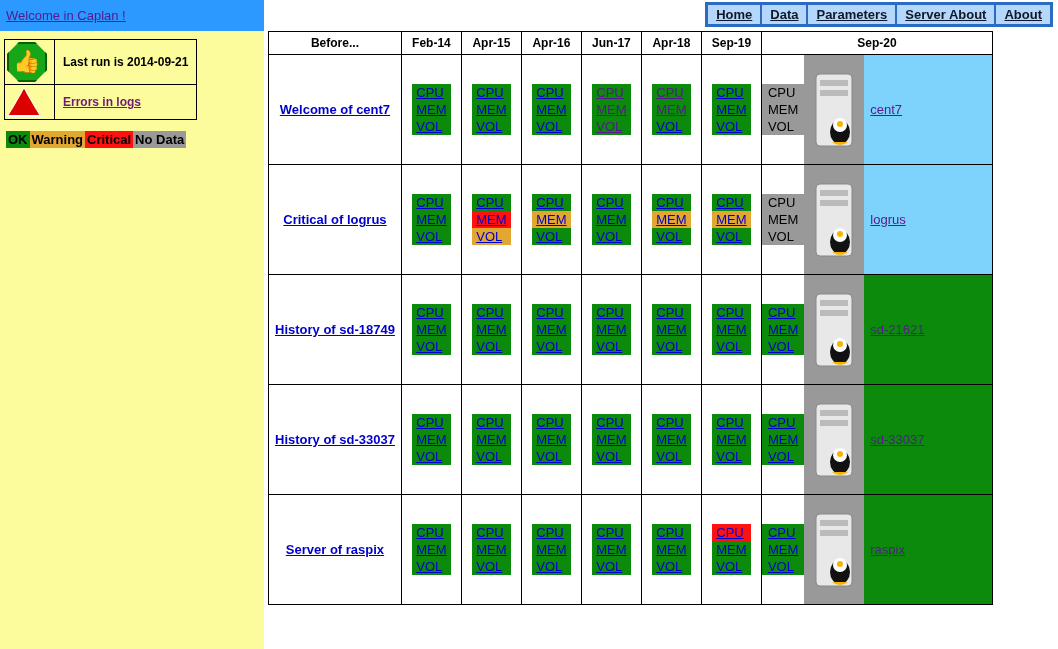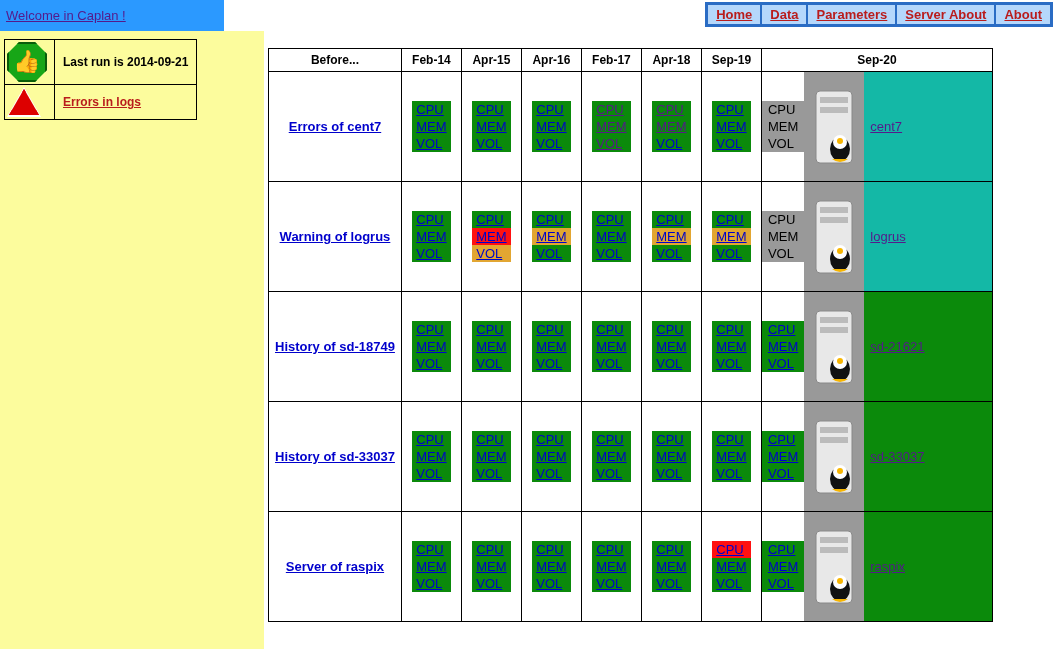--- a/index.html
+++ b/index.html
@@ -15,28 +15,28 @@
     top: 2px;
     right: 5px;
     display: flex;
     border: 2px solid #2a6cc4;
   }
   .topnav a {
     display: block;
     padding: 2px 8px;
     background: #b5d7fb;
     border: 1px solid #2a6cc4;
-    color: #b91c1c;
+    color: #0f172a;
     text-decoration: underline;
     font-weight: bold;
   }
   .welcome {
     background: #2b99ff;
     padding: 8px 6px;
-    width: 224px;
+    width: 264px;
   }
   .welcome a { color: #551a8b; text-decoration: underline; }
   .main {
     display: flex;
     align-items: flex-start;
   }
   .side {
     width: 264px;
     background: #fcfc9d;
     min-height: 620px;
@@ -57,21 +57,21 @@
   .statusbox td.icon-cell { width: 50px; text-align: center; padding:2px; }
   .legend { padding-left: 2px; }
   .legend span { font-weight: bold; padding: 1px 2px; }
   .lg-ok { background: #0b8a0b; }
   .lg-warn { background: #e2a632; }
   .lg-crit { background: #ff1111; }
   .lg-nodata { background: #999999; }
 
   .grid {
     border-collapse: collapse;
-    margin: 17px 0 0 4px;
+    margin: 0 0 0 4px;
   }
   .grid td, .grid th {
     border: 1px solid #000;
     vertical-align: middle;
     text-align: center;
     padding: 2px 4px;
   }
   .grid th.datehdr { font-weight: bold; font-size: 12px; padding: 4px 6px; }
   .grid td.rowhdr { font-weight: bold; padding: 4px 6px; }
   .grid td.rowhdr a { color: #0000cc; text-decoration: underline; }
@@ -112,23 +112,23 @@
     width: 60px;
     background: #999999;
   }
   .lastwrap .namecell {
     flex: 1;
     display:flex; align-items:center;
     padding-left: 6px;
   }
   .lastwrap .namecell a { color: #551a8b; text-decoration: underline; }
   .lastwrap.green .namecell, .lastwrap.green .servercell.bgfill { background: #0b8a0b; }
-  .lastwrap.gray .namecell { background: #14b8a6; }
-
-  a.errlink { color: #b91c1c; text-decoration: underline; }
+  .lastwrap.gray .namecell { background: #7dd3fc; }
+
+  a.errlink { color: #701a75; text-decoration: underline; }
 
   
   .oct {
     width: 40px; height: 40px;
     background: #17a617;
     border: 2px solid #0a5d0a;
     clip-path: polygon(30% 0%, 70% 0%, 100% 30%, 100% 70%, 70% 100%, 30% 100%, 0% 70%, 0% 30%);
     display:flex; align-items:center; justify-content:center;
     color:#fff; font-size:22px;
   }
@@ -183,37 +183,40 @@
       <tr>
         <td class="icon-cell">
           <div class="warntri">
                 <span>!</span>
               </div>
         </td>
         <td><a class="errlink">Errors in logs</a></td>
       </tr>
     </tbody>
       </table>
+    <div class="legend">
+      <span class="lg-ok">OK</span><span class="lg-warn">Warning</span><span class="lg-crit">Critical</span><span class="lg-nodata">No Data</span>
+    </div>
   </div>
 
   <table class="grid">
     <tbody>
         <tr>
       <th class="datehdr">Before...</th>
       <th class="datehdr">Feb-14</th>
       <th class="datehdr">Apr-15</th>
       <th class="datehdr">Apr-16</th>
-      <th class="datehdr">Feb-17</th>
+      <th class="datehdr">Jun-17</th>
       <th class="datehdr">Apr-18</th>
       <th class="datehdr">Sep-19</th>
       <th class="datehdr" colspan="1">Sep-20</th>
     </tr>
 
     <tr>
-      <td class="rowhdr"><a>Errors of cent7</a></td>
+      <td class="rowhdr"><a>Welcome of cent7</a></td>
       <td class="datacell"><span class="metrics bg-green"><a class="m fg-link">CPU</a><a class="m fg-link">MEM</a><a class="m fg-link">VOL</a></span></td>
       <td class="datacell"><span class="metrics bg-green"><a class="m fg-link">CPU</a><a class="m fg-link">MEM</a><a class="m fg-link">VOL</a></span></td>
       <td class="datacell"><span class="metrics bg-green"><a class="m fg-link">CPU</a><a class="m fg-link">MEM</a><a class="m fg-link">VOL</a></span></td>
       <td class="datacell"><span class="metrics bg-green"><a class="m fg-visited">CPU</a><a class="m fg-visited">MEM</a><a class="m fg-visited">VOL</a></span></td>
       <td class="datacell"><span class="metrics bg-green"><a class="m fg-visited">CPU</a><a class="m fg-visited">MEM</a><a class="m fg-link">VOL</a></span></td>
       <td class="datacell"><span class="metrics bg-green"><a class="m fg-link">CPU</a><a class="m fg-link">MEM</a><a class="m fg-link">VOL</a></span></td>
       <td class="lastcol">
         <div class="lastwrap gray">
           <span class="metrics bg-gray gray-plain">
                 <span class="m">CPU</span>
@@ -232,21 +235,21 @@
                 </svg>
               </div>
           <div class="namecell">
                 <a>cent7</a>
               </div>
         </div>
       </td>
     </tr>
 
     <tr>
-      <td class="rowhdr"><a>Warning of logrus</a></td>
+      <td class="rowhdr"><a>Critical of logrus</a></td>
       <td class="datacell"><span class="metrics bg-green"><a class="m fg-link">CPU</a><a class="m fg-link">MEM</a><a class="m fg-link">VOL</a></span></td>
       <td class="datacell"><span class="metrics"><a class="m fg-link bg-green">CPU</a><a class="m fg-link bg-red">MEM</a><a class="m fg-link bg-orange">VOL</a></span></td>
       <td class="datacell"><span class="metrics"><a class="m fg-link bg-green">CPU</a><a class="m fg-link bg-orange">MEM</a><a class="m fg-link bg-green">VOL</a></span></td>
       <td class="datacell"><span class="metrics bg-green"><a class="m fg-link">CPU</a><a class="m fg-link">MEM</a><a class="m fg-link">VOL</a></span></td>
       <td class="datacell"><span class="metrics"><a class="m fg-link bg-green">CPU</a><a class="m fg-link bg-orange">MEM</a><a class="m fg-link bg-green">VOL</a></span></td>
       <td class="datacell"><span class="metrics"><a class="m fg-link bg-green">CPU</a><a class="m fg-link bg-orange">MEM</a><a class="m fg-link bg-green">VOL</a></span></td>
       <td class="lastcol">
         <div class="lastwrap gray">
           <span class="metrics bg-gray gray-plain">
                 <span class="m">CPU</span>

